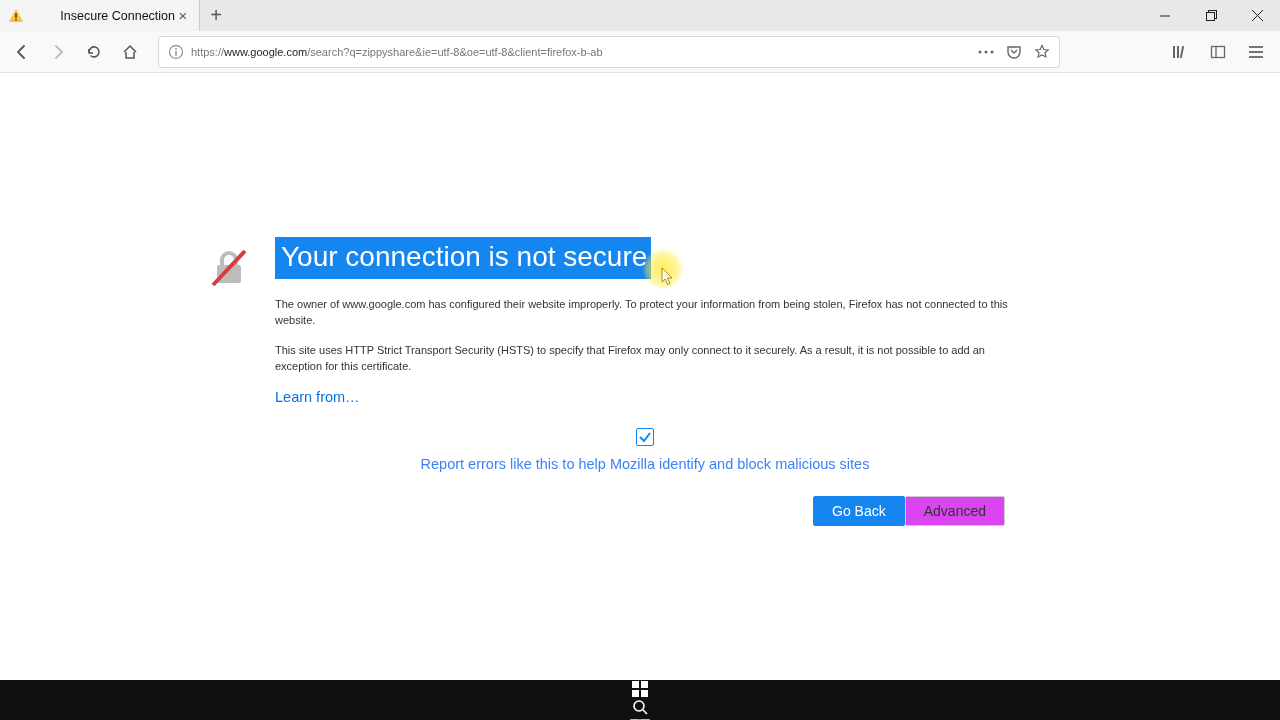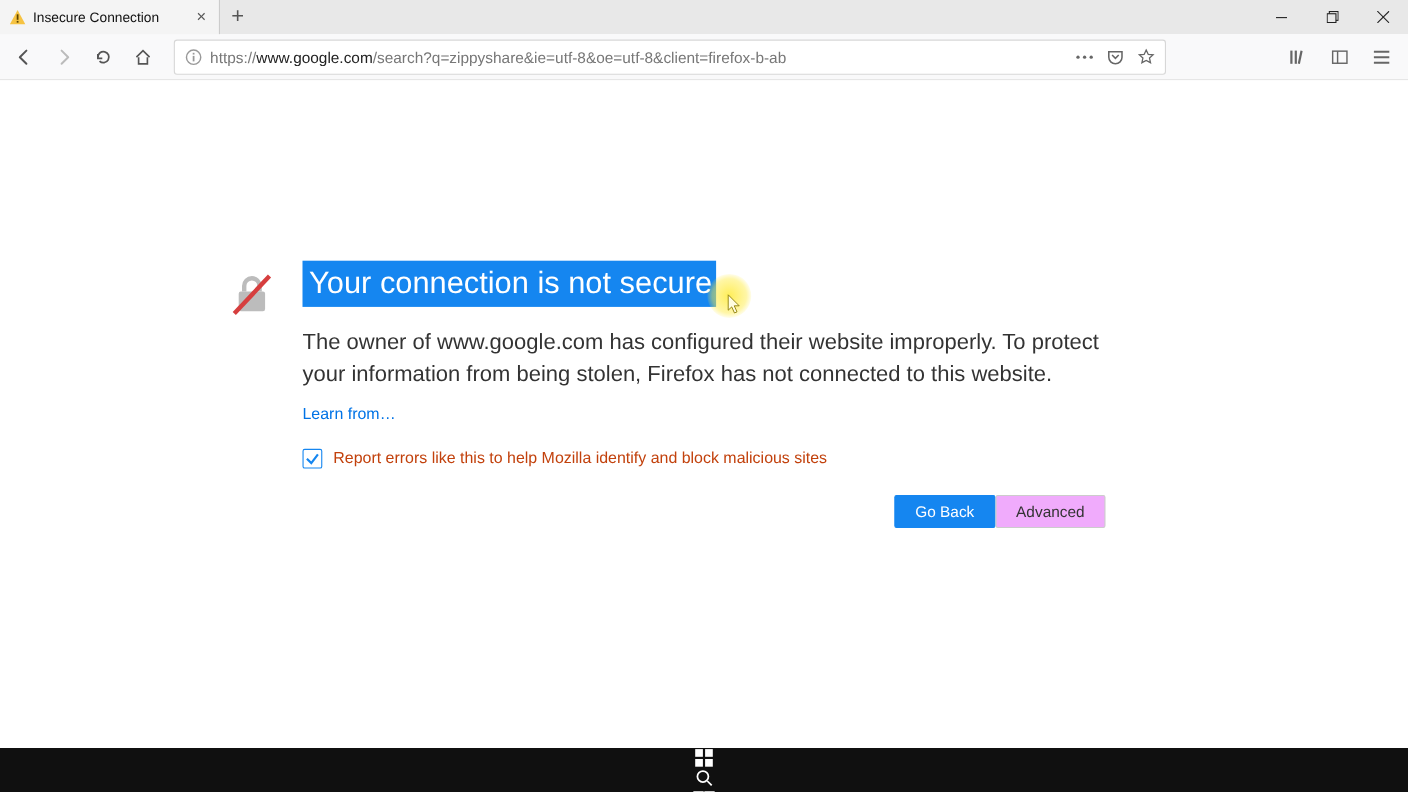--- a/index.html
+++ b/index.html
@@ -1,57 +1,57 @@
 <!DOCTYPE html>
 <html><head>
 <meta charset="utf-8">
 <style>
   * { margin: 0; padding: 0; box-sizing: border-box; font-family: "Segoe UI", Arial, sans-serif; }
   html, body { width: 1280px; height: 720px; overflow: hidden; background: #fff; }
 
   
-  .titlebar { height: 31px; background: #e8e8e8; display: flex; align-items: flex-start; }
+  .titlebar { height: 31px; background: #e8e8e8; display: flex; align-items: flex-start; text-align: right; }
   .tab { display: flex; align-items: center; height: 31px; min-width: 200px; padding: 0 8px; background: #f4f4f4; border-right: 1px solid #ccc; }
   .tab .favicon { width: 16px; height: 16px; margin-right: 6px; }
   .tab .tab-title { flex: 1; font-size: 12.5px; color: #111; }
   .tab .tab-close { width: 16px; height: 16px; border-radius: 2px; display: flex; align-items: center; justify-content: center; color: #555; font-size: 15px; cursor: pointer; }
   .new-tab { width: 28px; height: 28px; display: flex; align-items: center; justify-content: center; color: #555; font-size: 20px; cursor: pointer; margin-left: 2px; margin-top: 1px; }
   .titlebar-spacer { flex: 1; }
   .win-controls { display: flex; height: 31px; }
   .win-btn { width: 46px; height: 31px; display: flex; align-items: center; justify-content: center; color: #222; cursor: pointer; }
   .win-btn svg { display: block; }
 
   
   .navbar { height: 42px; background: #f9f9fa; border-bottom: 1px solid #e1e1e2; display: flex; align-items: center; padding: 0 6px; gap: 4px; }
   .nav-btn { width: 32px; height: 32px; border-radius: 4px; display: flex; align-items: center; justify-content: center; color: #555; cursor: pointer; }
   .nav-btn.disabled { color: #bbb; cursor: default; }
   .urlbar { flex: 1; height: 32px; background: #fff; border: 1px solid #d7d7d7; border-radius: 3px; display: flex; align-items: center; margin: 0 100px 0 8px; padding: 0 6px; }
   .urlbar .identity { width: 22px; height: 22px; display: flex; align-items: center; justify-content: center; color: #999; margin-right: 4px; }
-  .urlbar .url-text { flex: 1; font-size: 14px; color: #777; white-space: nowrap; overflow: hidden; }
+  .urlbar .url-text { flex: 1; font-size: 11px; color: #777; white-space: nowrap; overflow: hidden; }
   .urlbar .url-text .host { color: #222; }
   .urlbar-actions { display: flex; align-items: center; gap: 6px; margin-left: 6px; }
   .urlbar-icon { width: 22px; height: 22px; display: flex; align-items: center; justify-content: center; color: #666; cursor: pointer; }
   .right-icons { display: flex; align-items: center; gap: 6px; margin-left: auto; margin-right: 2px; }
 
   
   .content { position: relative; height: calc(100% - 31px - 42px - 40px); background: #fff; }
   .error-wrap { position: absolute; left: 205px; top: 160px; width: 810px; }
   .error-icon { position: absolute; left: 0; top: 10px; }
   .error-body { position: absolute; left: 70px; top: 4px; width: 740px; }
   .heading { font-size: 28px; font-weight: 300; color: #fff; background: #1586f0; display: inline-block; padding: 2px 4px 4px 6px; line-height: 1.3; }
   .highlight { position: absolute; width: 40px; height: 40px; border-radius: 50%; background: radial-gradient(circle, rgba(255,235,59,0.85) 0%, rgba(255,235,59,0.45) 55%, rgba(255,235,59,0) 75%); pointer-events: none; }
   .cursor-arrow { position: absolute; width: 14px; height: 20px; pointer-events: none; }
-  .para { margin-top: 18px; font-size: 20px; color: #333; line-height: 1.45; }
+  .para { margin-top: 18px; font-size: 11px; color: #333; line-height: 1.45; }
   .para + .para { margin-top: 14px; }
   .learn { display: inline-block; margin-top: 14px; font-size: 14.5px; color: #0073e6; cursor: pointer; }
-  .report-row { margin-top: 22px; display: flex; align-items: center; gap: 10px; font-size: 14.5px; color: #c2410c; }
+  .report-row { margin-top: 22px; display: flex; align-items: center; gap: 10px; font-size: 14.5px; color: #3b82f6; flex-direction: column; }
   .checkbox { width: 18px; height: 18px; border: 1px solid #1586f0; border-radius: 2px; background: #fff; display: flex; align-items: center; justify-content: center; cursor: pointer; }
   .checkbox svg { display: block; }
   .button-row { margin-top: 24px; display: flex; justify-content: flex-end; width: 730px; }
-  .btn { height: 30px; padding: 0 18px; font-size: 14px; border: 1px solid #ccc; background: #f0abfc; color: #333; border-radius: 2px; cursor: pointer; display: flex; align-items: center; }
+  .btn { height: 30px; padding: 0 18px; font-size: 14px; border: 1px solid #ccc; background: #d946ef; color: #333; border-radius: 2px; cursor: pointer; display: flex; align-items: center; }
   .btn.primary { background: #1586f0; color: #fff; border-color: #1586f0; }
 
   
   .taskbar { position: absolute; bottom: 0; left: 0; width: 100%; height: 40px; background: #101010; display: flex; align-items: center; flex-direction: column; }
   .taskbar .task-btn { width: 46px; height: 40px; display: flex; align-items: center; justify-content: center; cursor: pointer; position: relative; }
   .taskbar .task-btn.active::after { content: ""; position: absolute; bottom: 0; left: 6px; right: 6px; height: 2px; background: #76b9ed; }
   .task-spacer { flex: 1; }
   .tray { display: flex; align-items: center; height: 40px; color: #fff; font-size: 11px; gap: 10px; padding-right: 4px; }
   .tray .tray-icon { display: flex; align-items: center; justify-content: center; width: 22px; height: 40px; cursor: pointer; }
   .tray .clock { text-align: left; line-height: 1.15; cursor: pointer; padding: 0 6px; }
@@ -187,20 +187,21 @@
     </span>
     <div class="error-body">
       <span class="heading">Your connection is not secure</span>
       <span class="highlight" style="left:368px; top:12px;"></span>
       <span class="cursor-arrow" style="left:386px; top:30px;">
         <svg width="14" height="20" viewBox="0 0 14 20">
             <path d="M1 1 L1 15 L4.2 12 L6.7 17.5 L9 16.5 L6.5 11 L11 11 Z" fill="#fffde0" stroke="#8a7a00" stroke-width="0.8"></path>
           </svg>
       </span>
       <p class="para">The owner of www.google.com has configured their website improperly. To protect your information from being stolen, Firefox has not connected to this website.</p>
+      <p class="para">This site uses HTTP Strict Transport Security (HSTS) to specify that Firefox may only connect to it securely. As a result, it is not possible to add an exception for this certificate.</p>
       <a class="learn">Learn from…</a>
       <div class="report-row">
         <span class="checkbox">
           <svg width="14" height="14" viewBox="0 0 14 14">
               <path d="M2 7 L6 11 L12 3" fill="none" stroke="#1586f0" stroke-width="2"></path>
             </svg>
         </span>
         <span>Report errors like this to help Mozilla identify and block malicious sites</span>
       </div>
       <div class="button-row">

